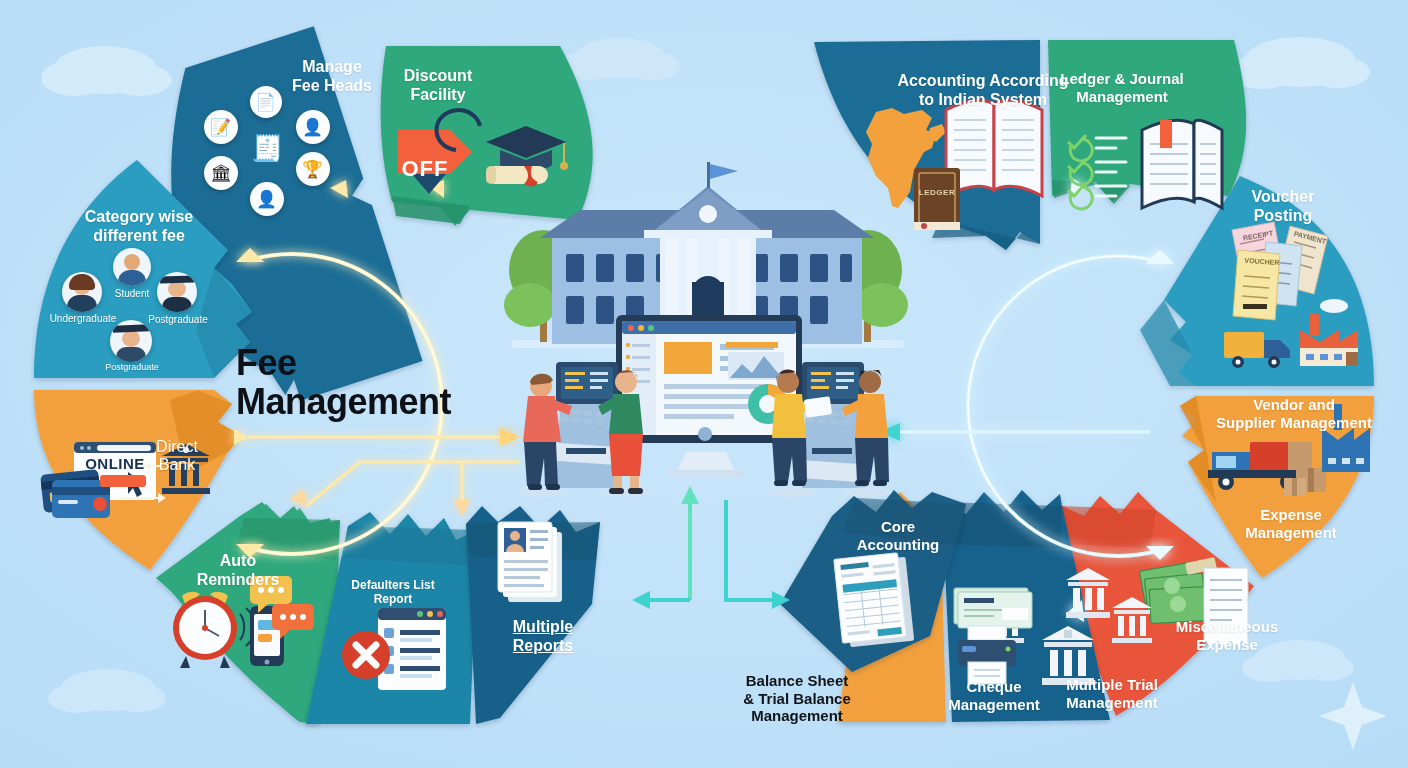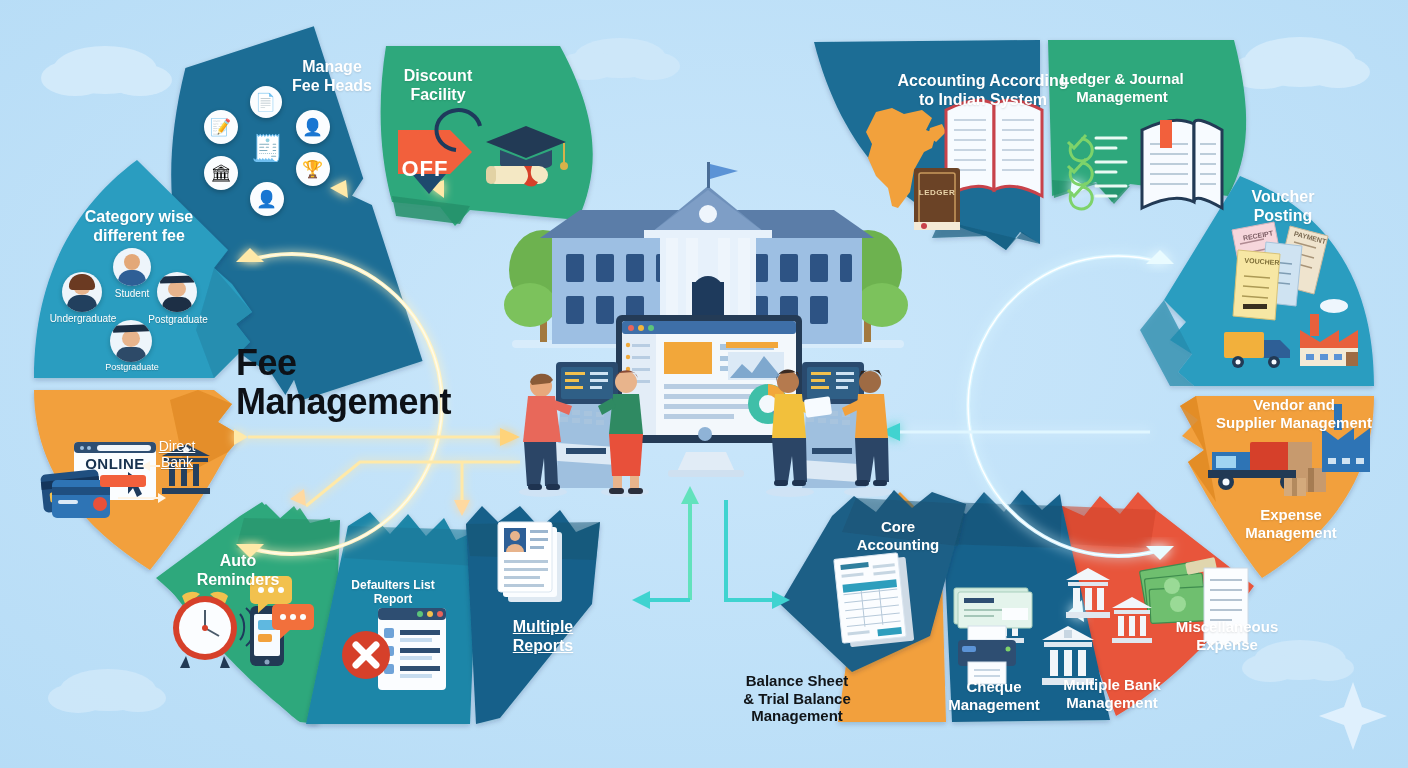--- a/index.html
+++ b/index.html
@@ -892,36 +892,36 @@
 <div class="lbl" style="left:1044px;top:70px;width:156px;font-size:15px;">Ledger &amp; Journal
 Management</div>
 <div class="lbl" style="left:1228px;top:188px;width:110px;font-size:16px;">Voucher
 Posting</div>
 <div class="lbl" style="left:1190px;top:396px;width:208px;font-size:15px;">Vendor and
 Supplier Management</div>
 <div class="lbl" style="left:1216px;top:506px;width:150px;font-size:15px;">Expense
 Management</div>
 <div class="lbl" style="left:1152px;top:618px;width:150px;font-size:15px;">Miscellaneous
 Expense</div>
-<div class="lbl" style="left:1044px;top:676px;width:136px;font-size:15px;">Multiple Bank
+<div class="lbl" style="left:1044px;top:676px;width:136px;font-size:15px;">Multiple Trial
 Management</div>
 <div class="lbl" style="left:928px;top:678px;width:132px;font-size:15px;">Cheque
 Management</div>
 <div class="lbl" style="left:842px;top:518px;width:112px;font-size:15px;">Core
 Accounting</div>
 
 <div class="lbl dark" style="left:718px;top:664px;width:158px;font-size:15px;">Balance Sheet
 &amp; Trial Balance
 Management</div>
 
 <div class="mini" style="left:92px;top:288px;width:80px;">Student</div>
 <div class="mini" style="left:42px;top:313px;width:82px;">Undergraduate</div>
 <div class="mini" style="left:136px;top:314px;width:84px;">Postgraduate</div>
 <div class="mini sm" style="left:90px;top:362px;width:84px;">Postgraduate</div>
-<div class="mini" style="left:152px;top:438px;width:50px;white-space:pre-line;line-height:1.15;font-size:14px;text-decoration:underline;">Direct
+<div class="mini" style="left:152px;top:438px;width:50px;white-space:pre-line;line-height:1.15;font-size:16px;">Direct
 Bank</div>
 
 <div style="position:absolute;left:78px;top:455px;width:74px;text-align:center;font-size:15px;font-weight:bold;color:#17314e;letter-spacing:.5px;">ONLINE</div>
 <div style="position:absolute;left:100px;top:475px;width:46px;height:12px;border-radius:3px;background:#f2603c;"></div>
 
 <div style="position:absolute;left:400px;top:136px;width:50px;text-align:center;font-size:22px;font-weight:bold;color:#ffffff;letter-spacing:1px;margin-top:20px;">OFF</div>
 
 <div style="position:absolute;left:914px;top:188px;width:46px;text-align:center;font-size:8px;font-weight:bold;color:#e8d3a8;letter-spacing:.5px;">LEDGER</div>
 
 <div style="position:absolute;left:1236px;top:232px;width:44px;text-align:center;font-size:7px;font-weight:bold;color:#7a5b62;transform:rotate(-10deg);">RECEIPT</div>

